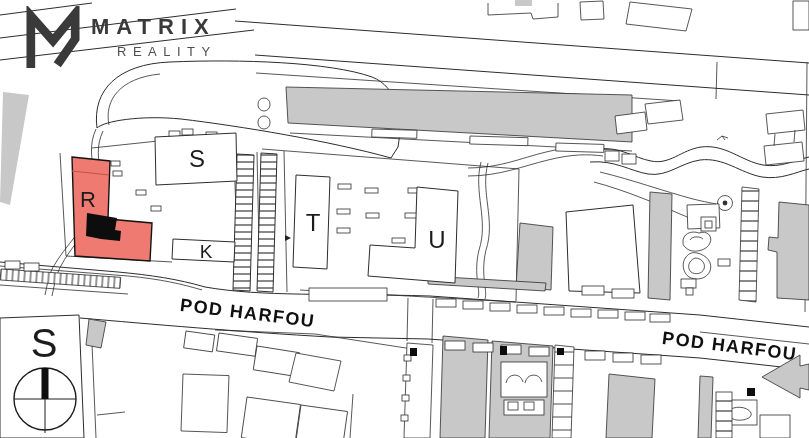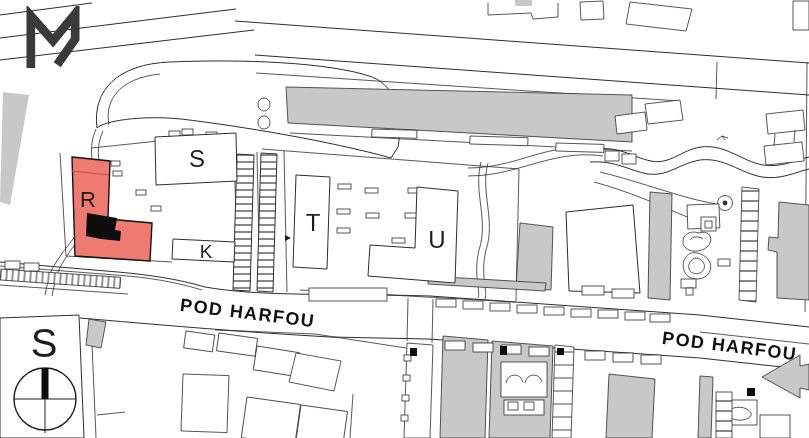--- a/index.html
+++ b/index.html
@@ -26,20 +26,22 @@
 </head>
 <body>
 
 <div class="canvas">
 
   <div class="logo">
     <svg width="54" height="62" viewBox="0 0 56 62">
       <path d="M5,59 L5,9 L28,35 L51,7 L51,33 L35,56" fill="none" stroke="#3a3a3a" stroke-width="9" stroke-linecap="square" stroke-linejoin="miter"></path>
     </svg>
     <div class="logo-text">
+      <span class="logo-name">MATRIX</span>
+      <span class="logo-tagline">REALITY</span>
     </div>
   </div>
 
   <svg class="plan" width="809" height="438" viewBox="0 0 809 438">
     <defs>
       <pattern id="rungs7" width="20" height="7" patternUnits="userSpaceOnUse">
         <rect width="20" height="7" fill="#fff"></rect>
         <line x1="0" y1="1" x2="20" y2="1" stroke="#3a3a3a" stroke-width="1.2"></line>
       </pattern>
       <pattern id="rungs10" width="20" height="10" patternUnits="userSpaceOnUse">

